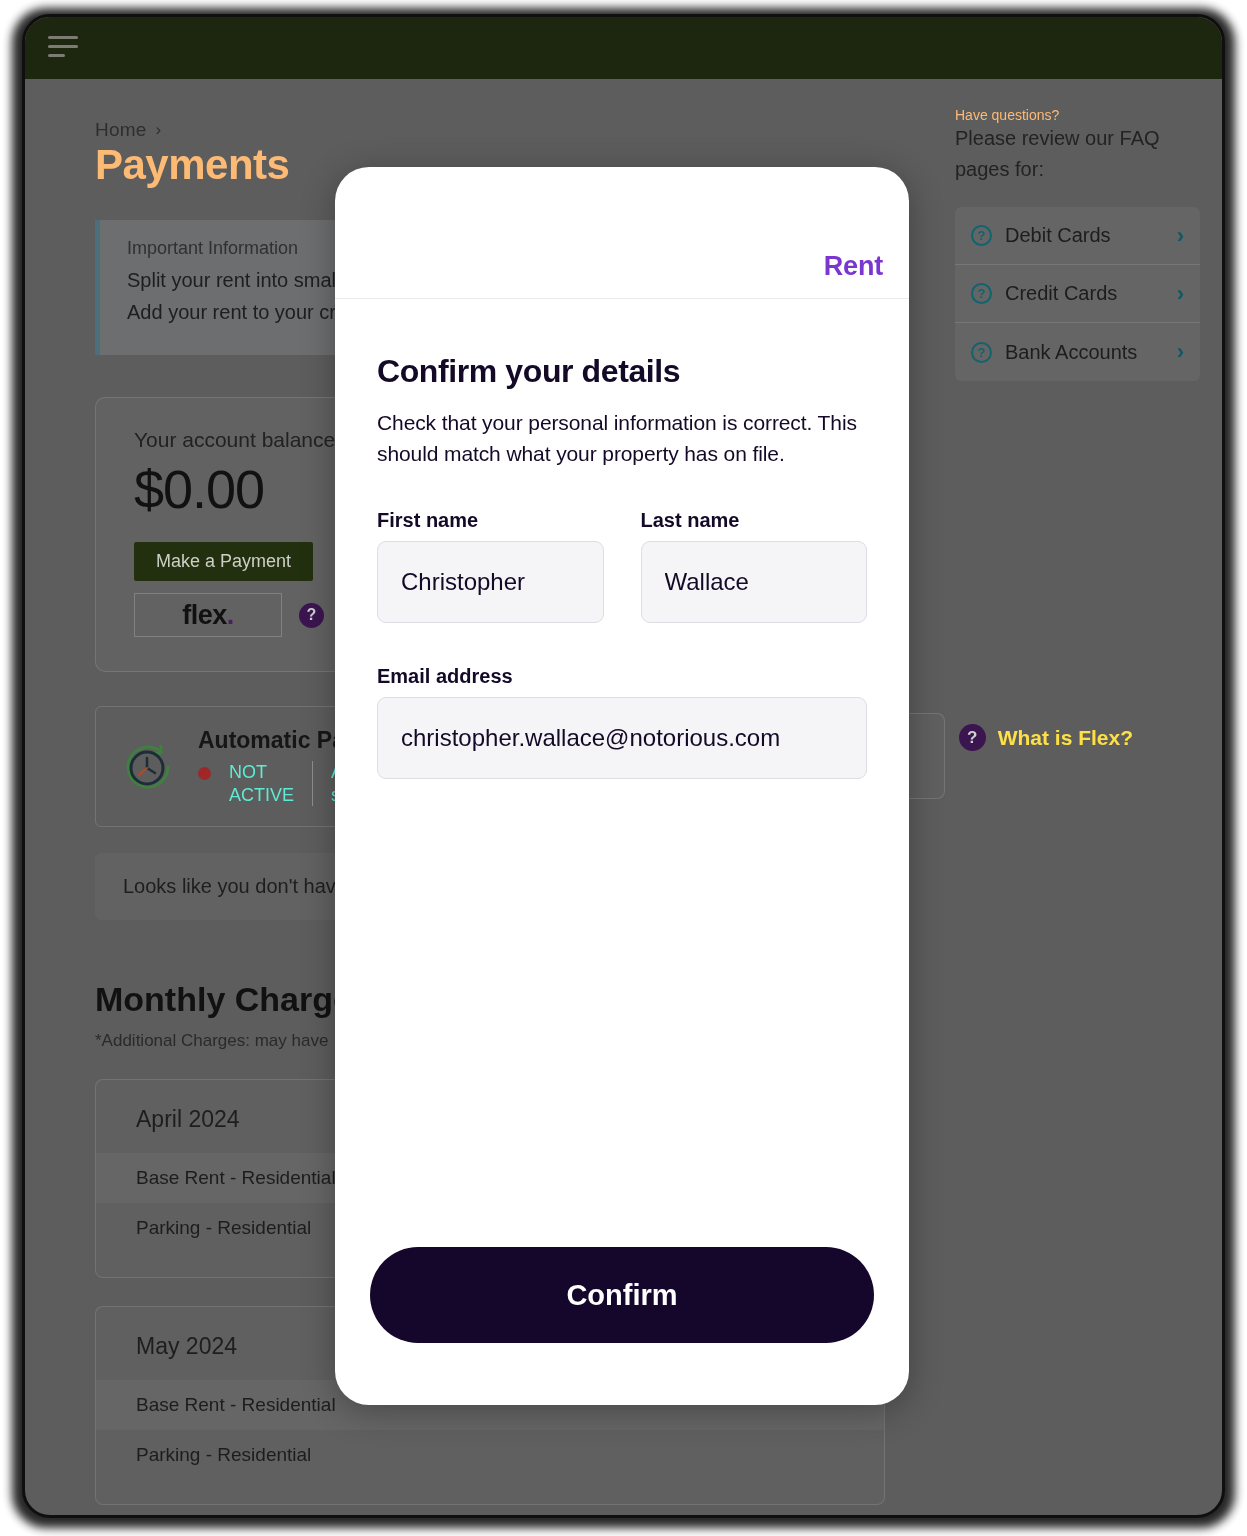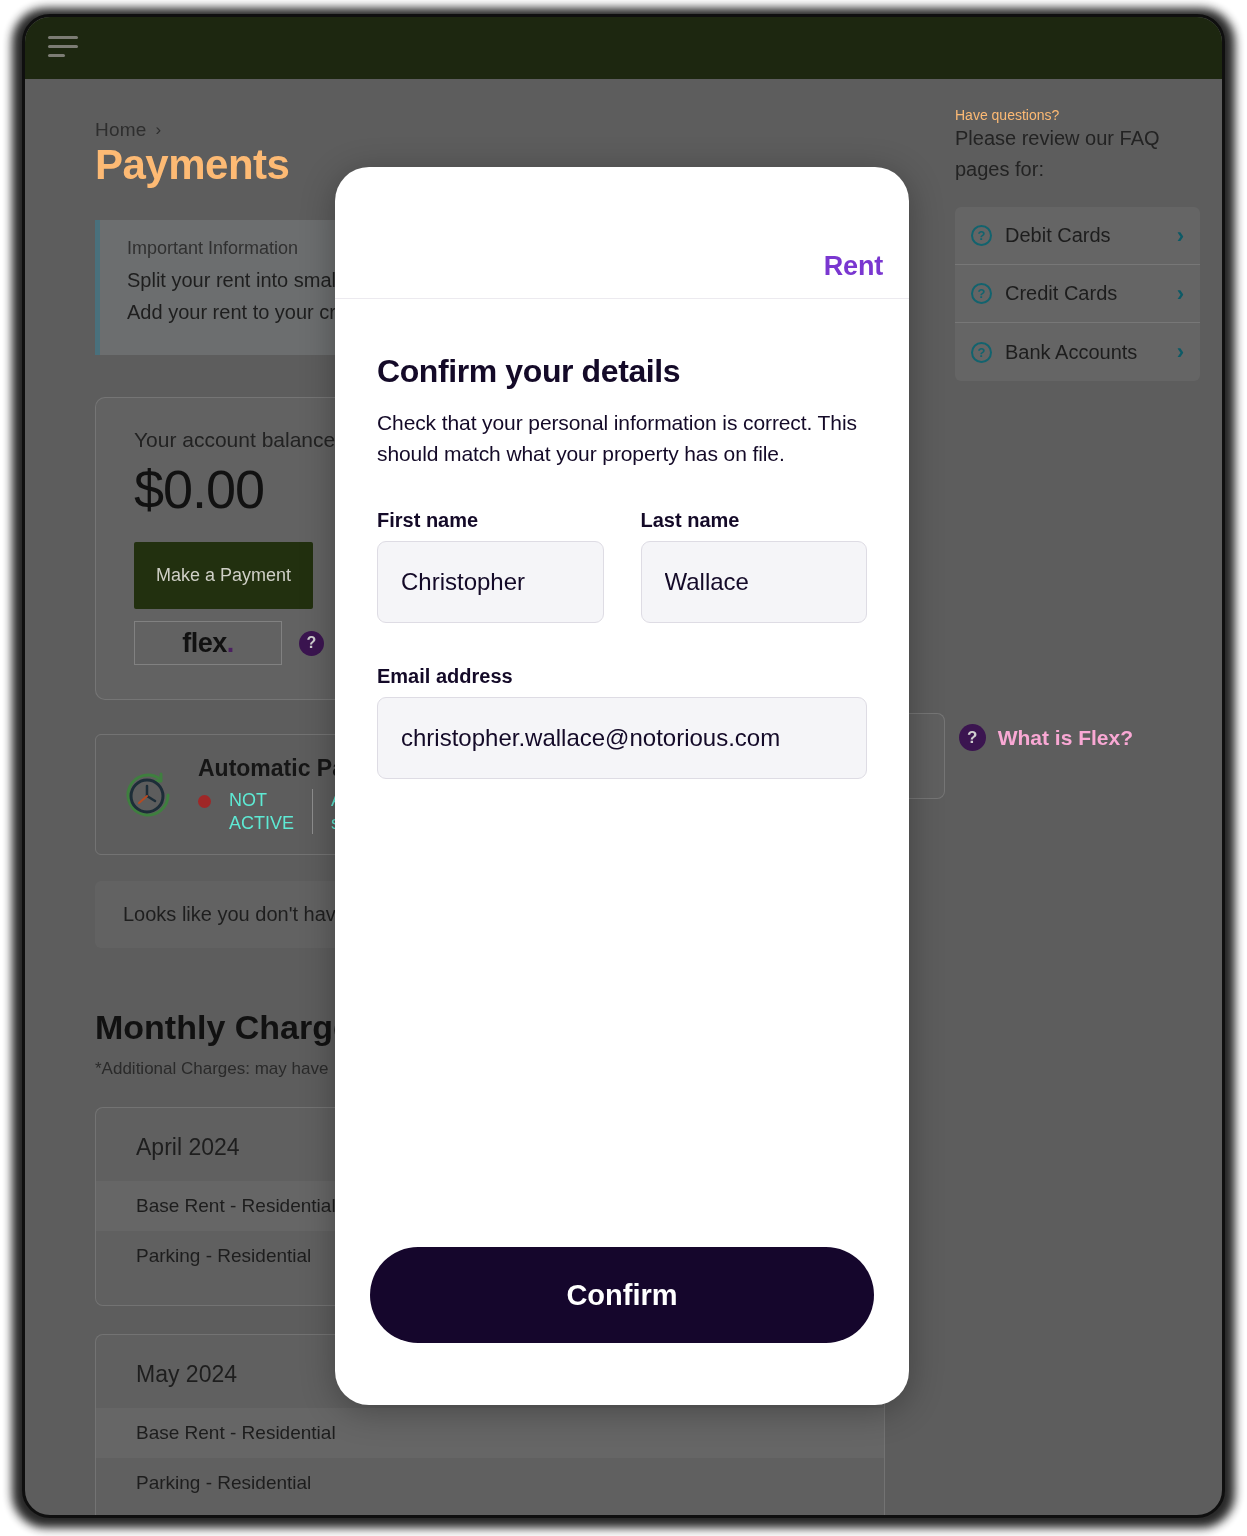--- a/index.html
+++ b/index.html
@@ -92,21 +92,21 @@
     border-radius: 10px;
     padding: 30px 38px 34px 38px;
   }
   .balance-label { font-size: 21px; color: #222; }
   .balance-amount { font-size: 54px; color: #111; margin-top: 6px; letter-spacing: -1px; }
 
   .btn-pay {
     margin-top: 22px;
     display: inline-block;
     background: #22300f; color: #cfcfc6;
-    font-size: 18px; padding: 23px 22px;
+    font-size: 18px; padding: 9px 22px;
     border: none; border-radius: 2px; cursor: pointer;
   }
   .flex-row { display: flex; align-items: center; gap: 17px; margin-top: 12px; }
   .flex-logo {
     width: 148px; height: 44px;
     border: 1px solid rgba(255,255,255,.2);
     display: flex; align-items: center; justify-content: center;
     font-size: 27px; font-weight: bold; color: #111; letter-spacing: -.5px;
   }
   .flex-logo .dot { color: #4b2060; }
@@ -172,21 +172,21 @@
     font-size: 13px; font-weight: bold;
     display: flex; align-items: center; justify-content: center;
   }
   .faq-chev { color: #0d5a66; font-size: 22px; font-weight: bold; }
 
   .what-is-flex {
     position: absolute; right: 95px; top: 645px;
     display: flex; align-items: center; gap: 12px; cursor: pointer;
   }
   .what-is-flex .q-badge { width: 27px; height: 27px; font-size: 17px; }
-  .what-is-flex .lbl { font-size: 21px; font-weight: bold; color: #f9a8d4; }
+  .what-is-flex .lbl { font-size: 21px; font-weight: bold; color: #fde047; }
 
   .ghost-card {
     position: absolute; left: 700px; top: 634px;
     width: 220px; height: 86px;
     border: 1px solid rgba(255,255,255,.14);
     border-radius: 8px;
     background: rgba(255,255,255,.02);
   }
 
   

